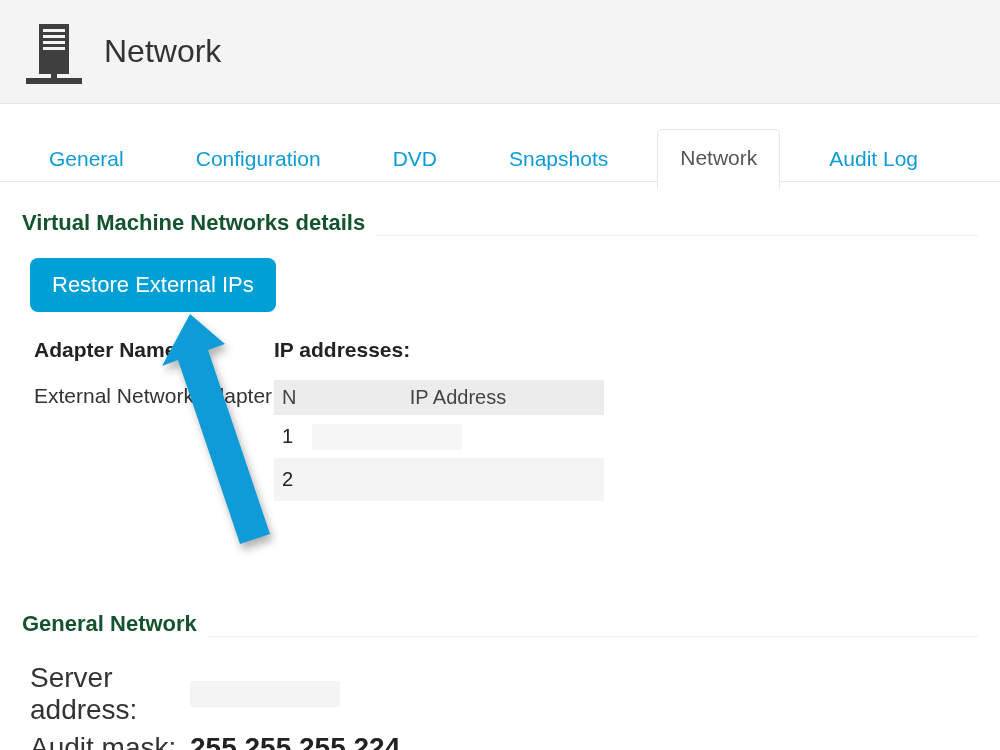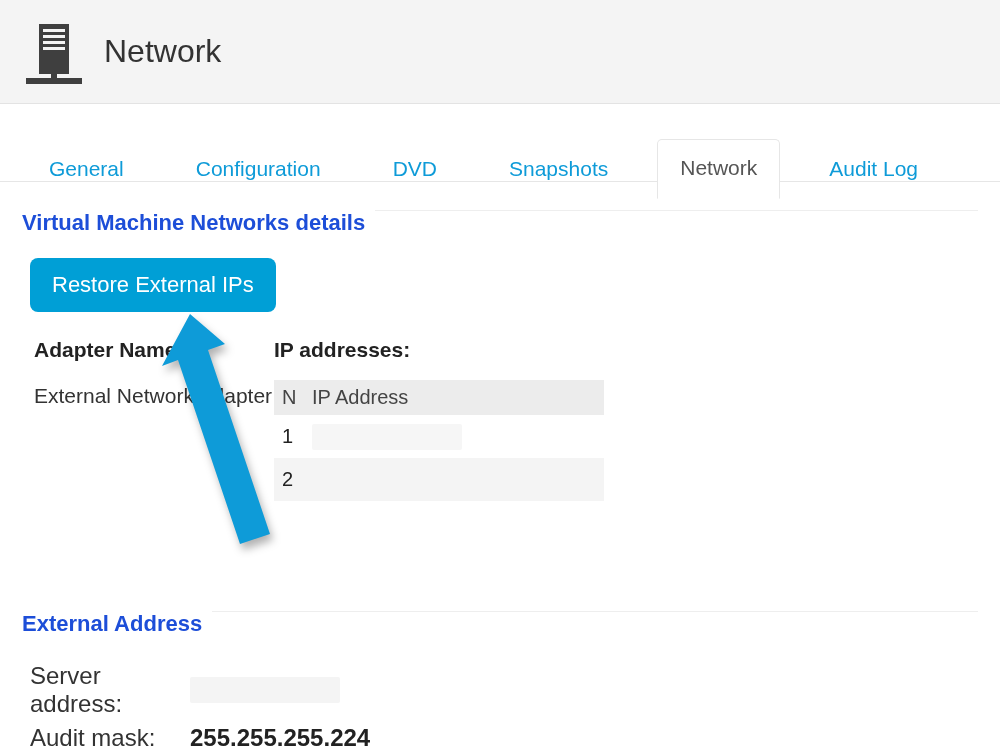--- a/index.html
+++ b/index.html
@@ -44,42 +44,42 @@
     height: 78px;
   }
   .tab {
     font-size: 21px;
     padding: 16px 22px 18px 22px;
     color: #0e9bd8;
     cursor: pointer;
     border: 1px solid transparent;
     border-bottom: none;
     position: relative;
-    top: 18px;
+    top: 8px;
   }
   .tab.active {
     color: #555;
     border: 1px solid #e6e6e6;
     border-bottom: 1px solid #fff;
     border-top-left-radius: 5px;
     border-top-right-radius: 5px;
     background: #fff;
   }
   .tab-spacer { width: 26px; }
 
   
   .content { padding: 28px 22px 0 22px; }
 
   .section-heading {
     font-size: 22px;
     font-weight: 700;
-    color: #1d4ed8;
+    color: #14532d;
     margin-bottom: 22px;
     display: flex;
-    align-items: flex-start;
+    align-items: flex-end;
   }
   .section-heading .rule {
     flex: 1;
     height: 1px;
     background: #eee;
     margin-left: 10px;
   }
 
   .primary-btn {
     background: #009fd6;
@@ -123,34 +123,34 @@
     align-items: center;
   }
   .ip-row {
     display: flex;
     font-size: 20px;
     min-height: 43px;
     align-items: center;
   }
   .ip-row.alt { background: #f4f4f4; }
   .ip-n   { width: 34px; padding-left: 8px; }
-  .ip-val { flex: 1; padding-left: 4px; white-space: nowrap; }
+  .ip-val { flex: 1; padding-left: 4px; white-space: nowrap; text-align: center; }
   .redact-box {
     background: #f6f6f6;
     border-radius: 2px;
     width: 150px;
     height: 26px;
   }
 
   
   .ext-section { margin-top: 110px; padding-left: 0; }
   .kv-row {
     display: flex;
     align-items: center;
-    font-size: 24px;
+    font-size: 28px;
     padding: 3px 0 3px 8px;
   }
   .kv-label { color: #333; width: 160px; }
   .kv-value { font-weight: 700; text-align: right; }
   .kv-redact {
     background: #f4f4f4;
     width: 150px;
     height: 26px;
     border-radius: 2px;
   }
@@ -225,21 +225,21 @@
         <div class="ip-row alt">
           <div class="ip-n">2</div>
         </div>
       </div>
     </div>
   </div>
 
   
   <div class="ext-section">
     <div class="section-heading">
-      <span>External Address</span>
+      <span>General Network</span>
       <span class="rule"></span>
     </div>
     <div class="kv-row">
       <div class="kv-label">Server address:</div>
       <div class="kv-redact"></div>
     </div>
     <div class="kv-row">
       <div class="kv-label">Audit mask:</div>
       <div class="kv-value">255.255.255.224</div>
     </div>

